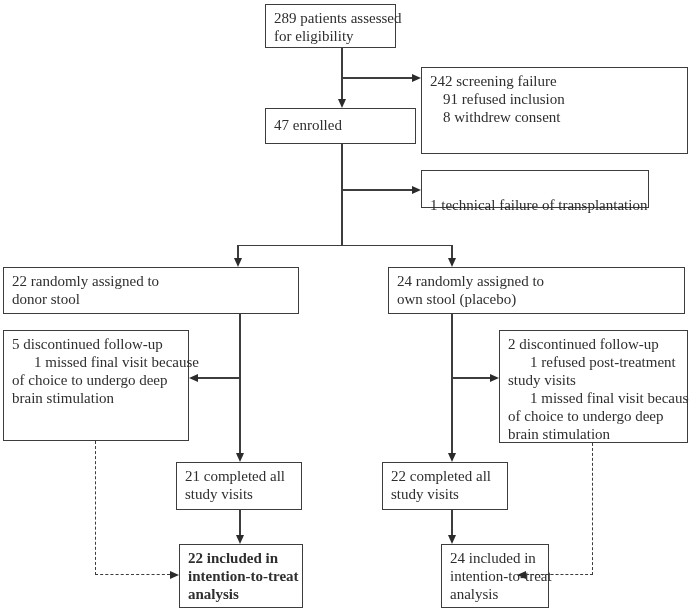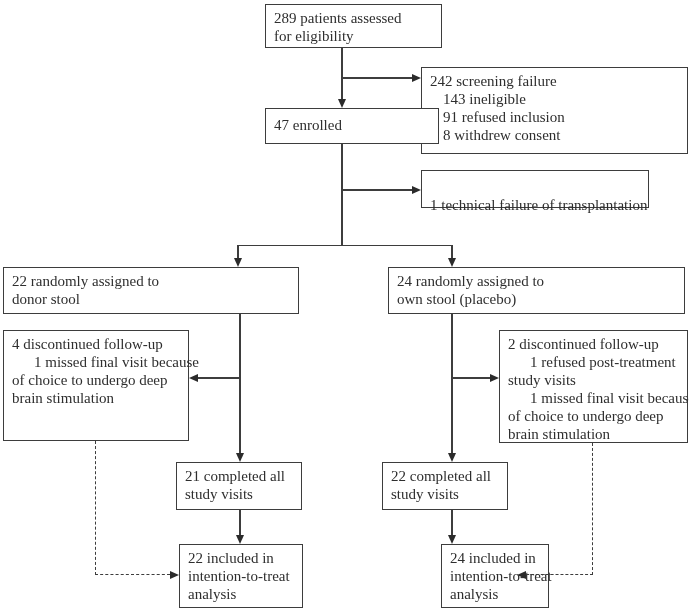--- a/index.html
+++ b/index.html
@@ -22,52 +22,51 @@
   .arr { position:absolute; width:0; height:0; }
   .arr.down  { border-left:4.5px solid transparent; border-right:4.5px solid transparent; border-top:9px solid #2b2b2b; }
   .arr.right { border-top:4.5px solid transparent; border-bottom:4.5px solid transparent; border-left:9px solid #2b2b2b; }
   .arr.left  { border-top:4.5px solid transparent; border-bottom:4.5px solid transparent; border-right:9px solid #2b2b2b; }
 </style>
 </head>
 <body>
 
 <div id="canvas">
 
-  <div class="box" style="left:265px; top:4px; width:177px; height:44px;">
+  <div class="box" style="left:265px; top:4px; width:131px; height:44px;">
     <div class="ln">289 patients assessed</div>
     <div class="ln">for eligibility</div>
   </div>
 
   <div class="box" style="left:421px; top:58px; width:267px; height:87px;margin-top:9px;">
     <div class="ln">242 screening failure</div>
-    <div class="ln ind1">143 ineligible</div>
     <div class="ln ind1">91 refused inclusion</div>
     <div class="ln ind1">8 withdrew consent</div>
   </div>
 
-  <div class="box" style="left:265px; top:108px; width:174px; height:36px; padding-top:7px;">
+  <div class="box" style="left:265px; top:108px; width:151px; height:36px; padding-top:7px;">
     <div class="ln">47 enrolled</div>
   </div>
 
   <div class="box" style="left:421px; top:170px; width:228px; height:38px; padding-top:25px;">
     <div class="ln">1 technical failure of transplantation</div>
   </div>
 
   <div class="box" style="left:3px; top:267px; width:296px; height:47px;">
     <div class="ln">22 randomly assigned to</div>
     <div class="ln">donor stool</div>
   </div>
 
   <div class="box" style="left:388px; top:267px; width:297px; height:47px;">
     <div class="ln">24 randomly assigned to</div>
     <div class="ln">own stool (placebo)</div>
   </div>
 
   <div class="box" style="left:3px; top:330px; width:186px; height:111px;">
-    <div class="ln">4 discontinued follow-up</div>
+    <div class="ln">5 discontinued follow-up</div>
     <div class="ln ind2">1 missed final visit because</div>
     <div class="ln">of choice to undergo deep</div>
     <div class="ln">brain stimulation</div>
   </div>
 
   <div class="box" style="left:499px; top:330px; width:189px; height:113px;">
     <div class="ln">2 discontinued follow-up</div>
     <div class="ln ind2">1 refused post-treatment</div>
     <div class="ln">study visits</div>
     <div class="ln ind2">1 missed final visit because</div>
@@ -78,21 +77,21 @@
   <div class="box" style="left:176px; top:462px; width:126px; height:48px;">
     <div class="ln">21 completed all</div>
     <div class="ln">study visits</div>
   </div>
 
   <div class="box" style="left:382px; top:462px; width:126px; height:48px;">
     <div class="ln">22 completed all</div>
     <div class="ln">study visits</div>
   </div>
 
-  <div class="box" style="left:179px; top:544px; width:124px; height:64px;">
+  <div class="box" style="left:179px; top:544px; width:124px; height:64px;font-weight:bold;">
     <div class="ln">22 included in</div>
     <div class="ln">intention-to-treat</div>
     <div class="ln">analysis</div>
   </div>
 
   <div class="box" style="left:393px; top:544px; width:108px; height:64px;margin-left:48px;">
     <div class="ln">24 included in</div>
     <div class="ln">intention-to-treat</div>
     <div class="ln">analysis</div>
   </div>

